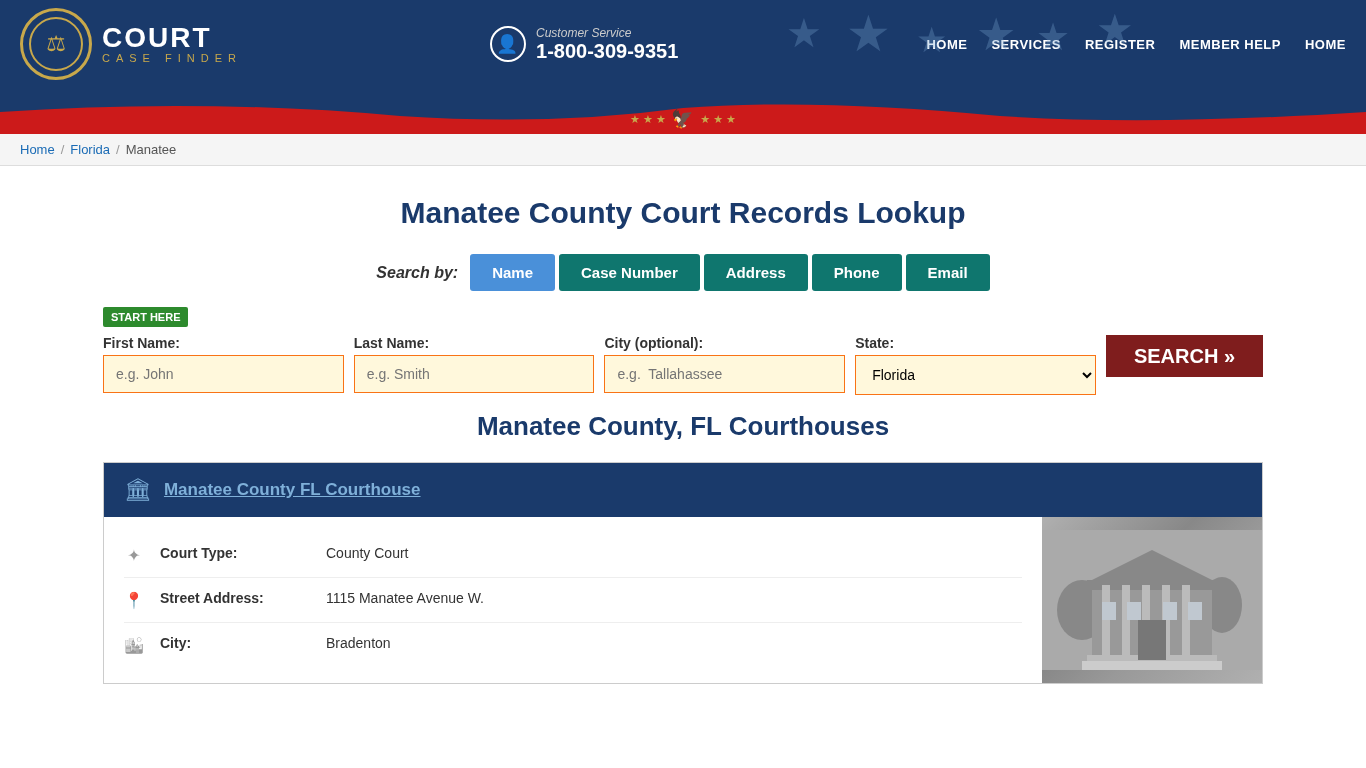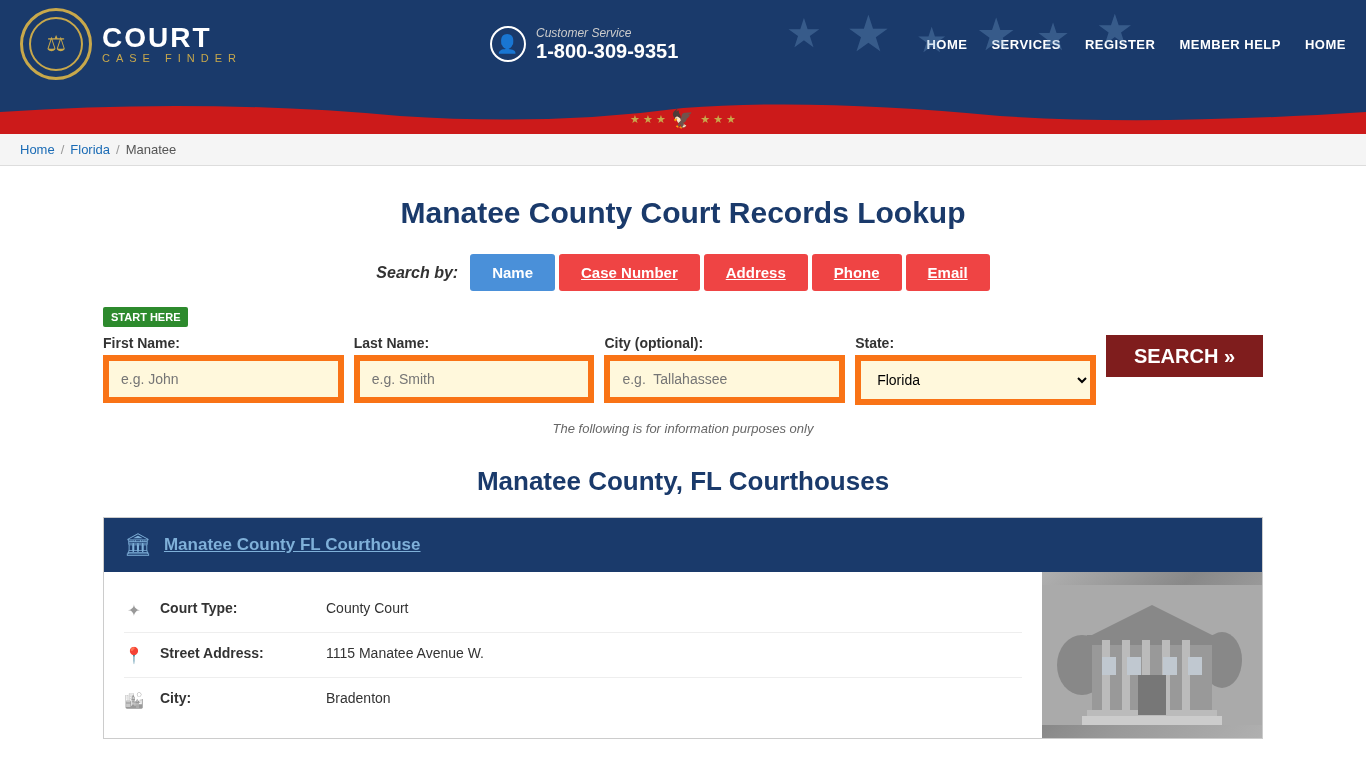--- a/index.html
+++ b/index.html
@@ -165,23 +165,22 @@
       font-weight: bold;
       border: none;
       cursor: pointer;
       border-radius: 3px;
     }
     .search-tab.active {
       background: #4a90d9;
       color: #fff;
     }
     .search-tab.inactive {
-      background: #ef4444;
-      color: #fff;
-      text-decoration: underline;
+      background: #0f766e;
+      color: #fff;
     }
 
     
     .start-here {
       display: inline-block;
       background: #2d8a2d;
       color: #fff;
       font-size: 11px;
       font-weight: bold;
       padding: 4px 8px;
@@ -203,21 +202,21 @@
       flex: 1;
     }
     .form-group label {
       font-size: 14px;
       font-weight: bold;
       color: #333;
     }
     .form-group input, .form-group select {
       padding: 10px 12px;
       font-size: 14px;
-      border: 6px solid #f97316;
+      border: 1px solid #f97316;
       background: #fff8dc;
       outline: none;
       width: 100%;
     }
     .form-group select {
       cursor: pointer;
     }
     .form-spacer { width: 10px; flex: none; }
 
     .search-btn {
@@ -432,21 +431,20 @@
           <option>Alabama</option>
           <option>Georgia</option>
           <option>South Carolina</option>
         </select>
       </div>
       <div class="form-spacer"></div>
       <button class="search-btn">SEARCH »</button>
     </div>
   </div>
 
-  <p class="info-note">The following is for information purposes only</p>
 
   <h2 class="section-title">Manatee County, FL Courthouses</h2>
 
   <div class="courthouse-card">
     <div class="courthouse-header">
       <span class="courthouse-icon">🏛</span>
       <a class="courthouse-title" href="#">Manatee County FL Courthouse</a>
     </div>
     <div class="courthouse-body">
       <div class="courthouse-info">

